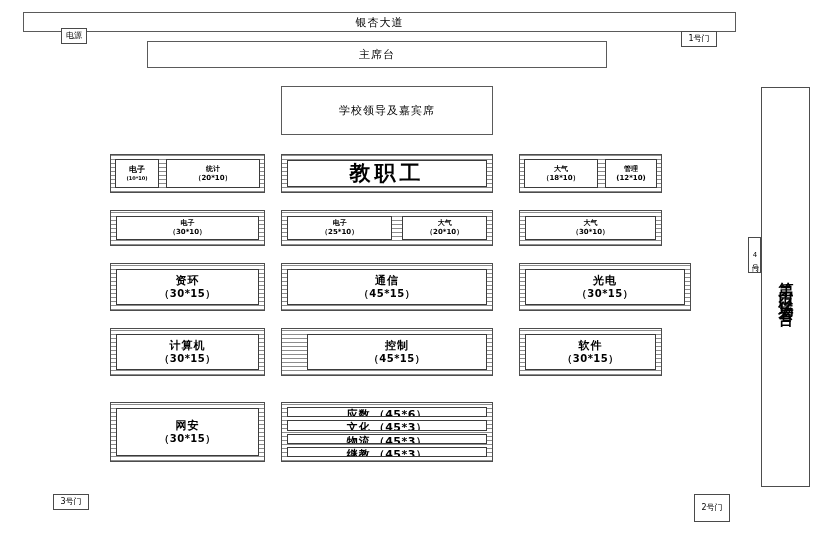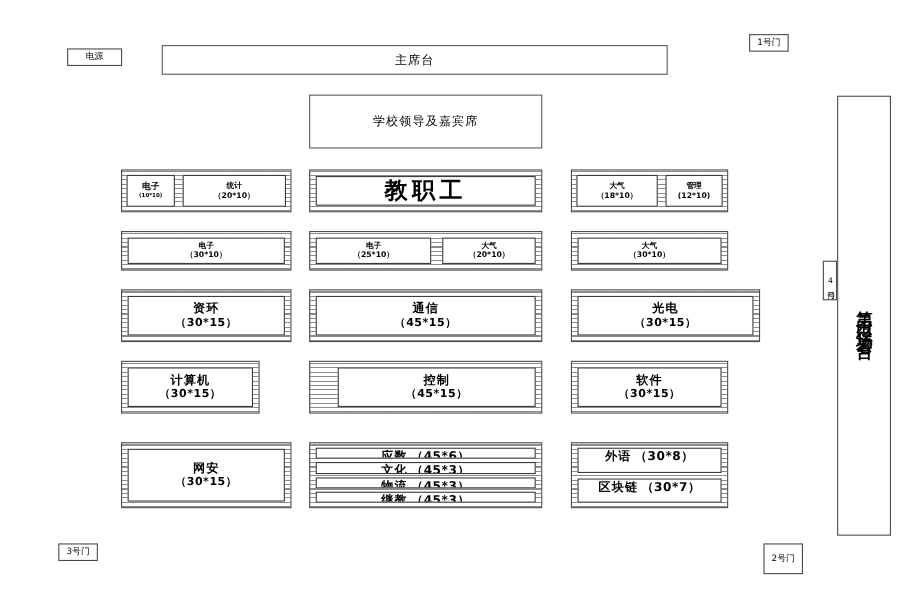--- a/index.html
+++ b/index.html
@@ -97,22 +97,25 @@
     font-weight:bold;
     letter-spacing:5px;
     line-height:1;
   }
 </style>
 </head>
 <body>
 
 <div id="stage">
 
-
-  <div class="gate" style="left:61px;top:44px;width:50px;height:16px;">
+  <div class="bar" style="left:23px;top:12px;width:713px;height:20px;">
+    <span class="bar-label">银杏大道</span>
+  </div>
+
+  <div class="gate" style="left:61px;top:28px;width:26px;height:16px;">
     <span>电源</span>
   </div>
 
   <div class="gate" style="left:681px;top:31px;width:36px;height:16px;">
     <span>1号门</span>
   </div>
 
   <div class="bar" style="left:147px;top:41px;width:460px;height:27px;">
     <span class="bar-label">主席台</span>
   </div>
@@ -191,21 +194,21 @@
     </div>
   </div>
 
   <div class="blk" style="left:519px;top:263px;width:172px;height:48px;">
     <div class="cell" style="flex:1 1 auto;">
       <span class="nm">光电</span>
       <span class="dim">（30*15）</span>
     </div>
   </div>
 
-  <div class="blk" style="left:110px;top:328px;width:126px;height:48px;">
+  <div class="blk" style="left:110px;top:328px;width:155px;height:48px;">
     <div class="cell" style="flex:1 1 auto;">
       <span class="nm">计算机</span>
       <span class="dim">（30*15）</span>
     </div>
   </div>
 
   <div class="blk" style="left:281px;top:328px;width:212px;height:48px;">
     <div class="cell" style="flex:1 1 auto;margin-left:20px;">
       <span class="nm">控制</span>
       <span class="dim">（45*15）</span>
@@ -238,30 +241,20 @@
     <div class="cell row inline">
       <span class="nm">物流</span>
       <span class="dim">（45*3）</span>
     </div>
     <div class="cell row inline">
       <span class="nm">继教</span>
       <span class="dim">（45*3）</span>
     </div>
   </div>
 
-  <div class="blk stackpad" style="left:519px;top:402px;width:143px;height:60px;gap:5px;">
-    <div class="cell row inline">
-      <span class="nm">外语</span>
-      <span class="dim">（30*8）</span>
-    </div>
-    <div class="cell row inline">
-      <span class="nm">区块链</span>
-      <span class="dim">（30*7）</span>
-    </div>
-  </div>
 
   <div id="bleacher" style="left:761px;top:87px;width:49px;height:400px;">
     <span class="vtext">第二田径场看台</span>
   </div>
 
   <div class="gate vert" style="left:748px;top:237px;width:13px;height:36px;">
     <span>4号门</span>
   </div>
 
   <div class="gate" style="left:53px;top:494px;width:36px;height:16px;">

